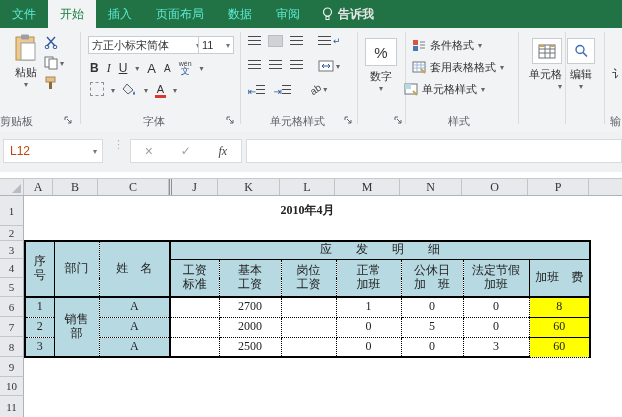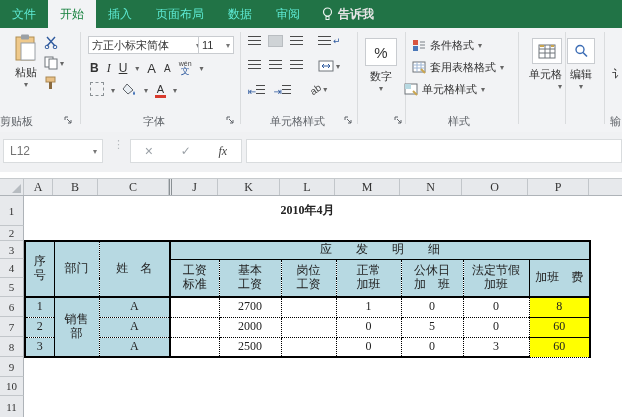--- a/index.html
+++ b/index.html
@@ -263,21 +263,21 @@
       <span class="arrgl">▾</span>
     </div>
     <div class="gsep" style="left:604px;"></div>
 
     <div class="abs" style="left:612px;top:38px;font-size:12px;color:#333;">讠</div>
     <span class="glabel" style="left:610px;">输</span>
   </div>
 
   <div id="fbar" class="abs">
     <div class="whitebox" style="left:3px;top:7px;width:100px;">
-      <span style="padding-left:6px;font-size:12px;color:#737373;">L12</span>
+      <span style="padding-left:6px;font-size:12px;color:#c2410c;">L12</span>
       <span style="margin-left:auto;padding-right:5px;font-size:8px;color:#777;">▾</span>
     </div>
     <div class="abs" style="left:113px;top:9px;color:#b5b9bd;font-size:11px;line-height:7px;">⋮</div>
     <div class="whitebox" id="fxbtns" style="left:130px;top:7px;width:112px;justify-content:space-around;">
       <span style="color:#9aa0a6;font-size:14px;">×</span>
       <span style="color:#9aa0a6;font-size:12px;">✓</span>
       <span style="color:#444;font-size:12px;font-style:italic;font-family:'Liberation Serif',serif;">fx</span>
     </div>
     <div class="whitebox" style="left:246px;top:7px;width:376px;">
       <span style="padding-left:6px;"></span>

